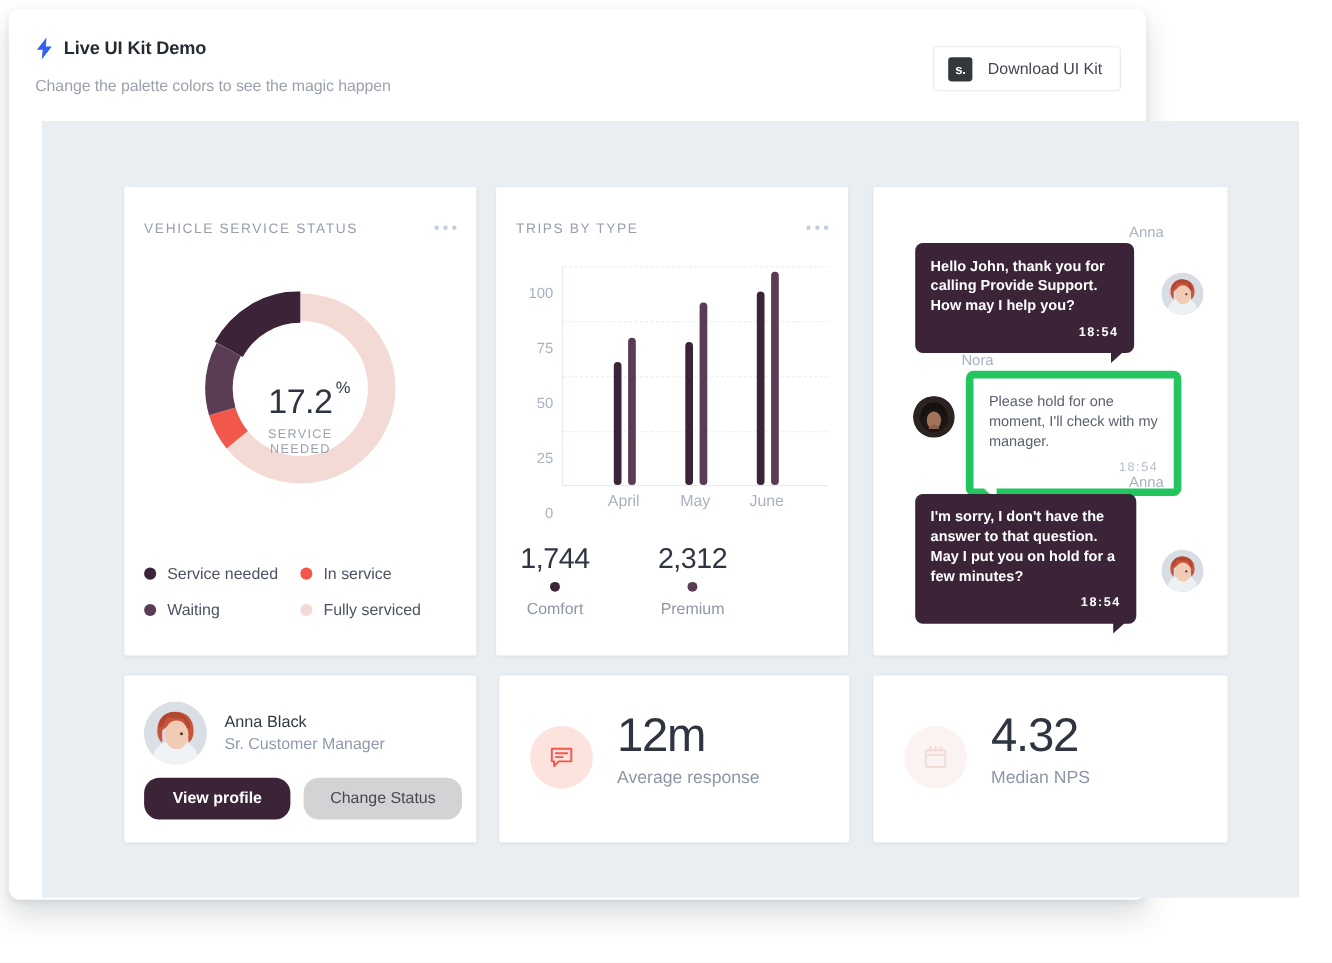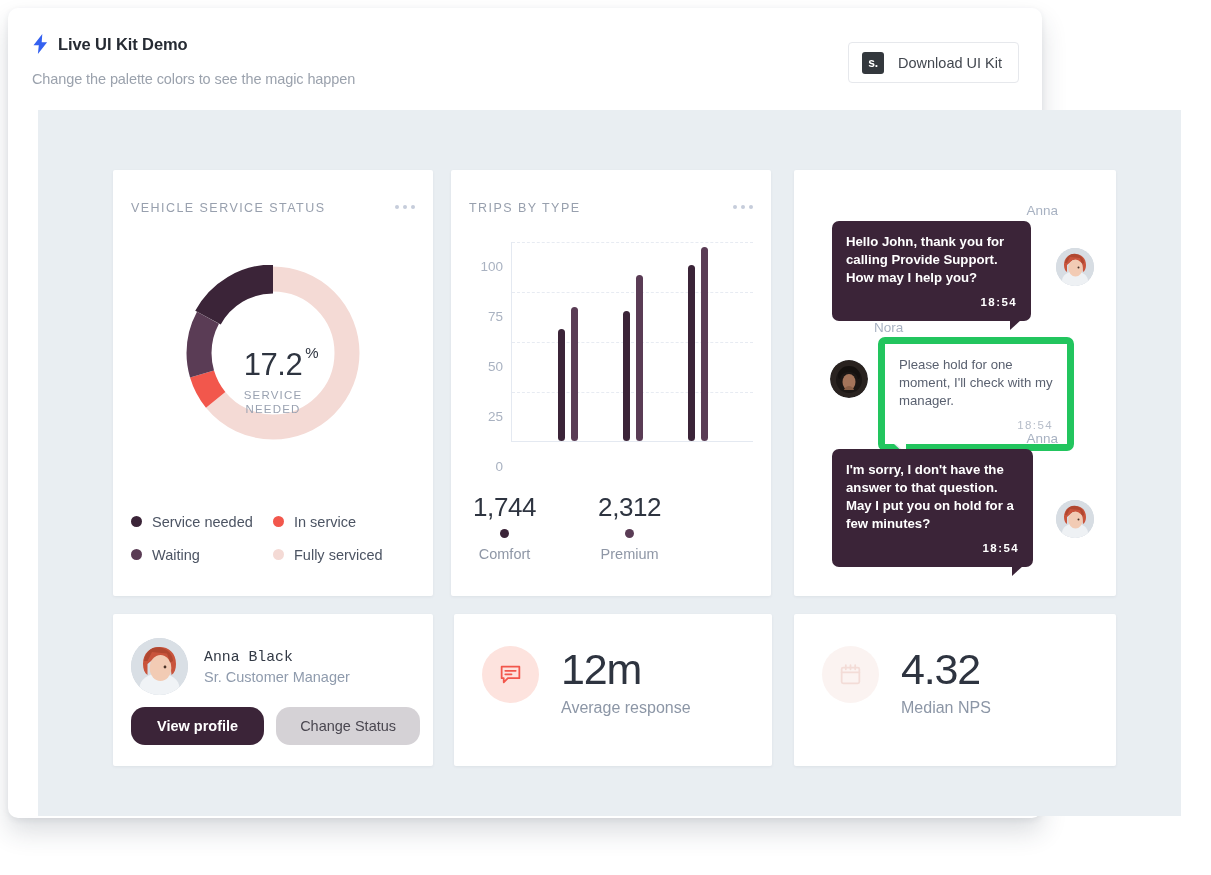--- a/index.html
+++ b/index.html
@@ -180,32 +180,32 @@
   .bubble.me .tstamp { color: #ffffff; }
   .bubble.them .tstamp { color: #b6bdc9; }
 
   .av {
     position: absolute; border-radius: 50%; overflow: hidden;
     background: #cfd6de;
   }
 
   
   .prof-head { position: absolute; left: 18px; top: 24px; display: flex; align-items: center; gap: 16px; }
-  .prof-name { font-size: 14.8px; color: #323945; line-height: 20px; font-family: Liberation Mono, monospace; }
+  .prof-name { font-size: 14.8px; color: #323945; line-height: 20px; }
   .prof-role { font-size: 14.5px; color: #8f9bad; line-height: 20px; }
   .prof-btns { position: absolute; left: 18px; top: 93px; display: flex; gap: 12px; }
   .btn {
     height: 38px; border: none; border-radius: 14px; cursor: pointer;
     font-size: 14.5px; font-family: inherit;
   }
   .btn-primary { background: #3b2438; color: #ffffff; font-weight: bold; padding: 0 26px; }
   .btn-secondary { background: #d5d2d6; color: #4a4750; padding: 0 24px; }
 
   
-  .metric { position: absolute; left: 28px; top: 32px; display: flex; align-items: flex-start; gap: 22px; }
+  .metric { position: absolute; left: 28px; top: 32px; display: flex; align-items: flex-end; gap: 22px; }
   .metric-ic {
     width: 57px; height: 57px; border-radius: 50%;
     display: flex; align-items: center; justify-content: center; flex: 0 0 auto;
   }
   .metric-num {
     font-size: 43px; color: #2e3440; letter-spacing: -1.2px; line-height: 46px;
     font-weight: normal;
   }
   .metric-lbl { margin-top: 7px; font-size: 16px; color: #8c96a6; }
 </style>
@@ -310,20 +310,25 @@
           <div class="bar" style="left:46px; height:112px; background:#3b2438"></div>
           <div class="bar" style="left:59px; height:134px; background:#5a3c55"></div>
 
           <div class="bar" style="left:111px; height:130px; background:#3b2438"></div>
           <div class="bar" style="left:124px; height:166px; background:#5a3c55"></div>
 
           <div class="bar" style="left:176px; height:176px; background:#3b2438"></div>
           <div class="bar" style="left:189px; height:194px; background:#5a3c55"></div>
         </div>
 
+        <div class="xlabels">
+          <div class="xlab" style="left:56px">April</div>
+          <div class="xlab" style="left:121px">May</div>
+          <div class="xlab" style="left:186px">June</div>
+        </div>
       </div>
 
       <div class="stats">
         <div>
           <div class="stat-num">1,744</div>
           <div class="stat-lbl">
             <span class="stat-dot" style="background:#3b2438"></span>
             <span>Comfort</span>
           </div>
         </div>

